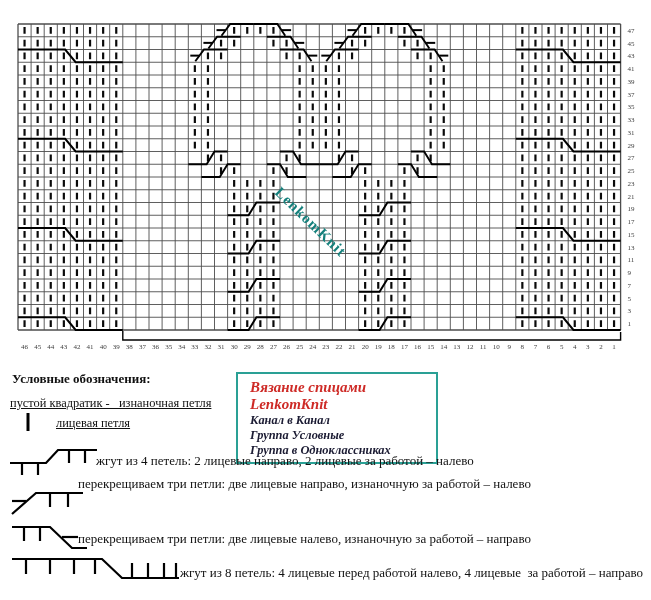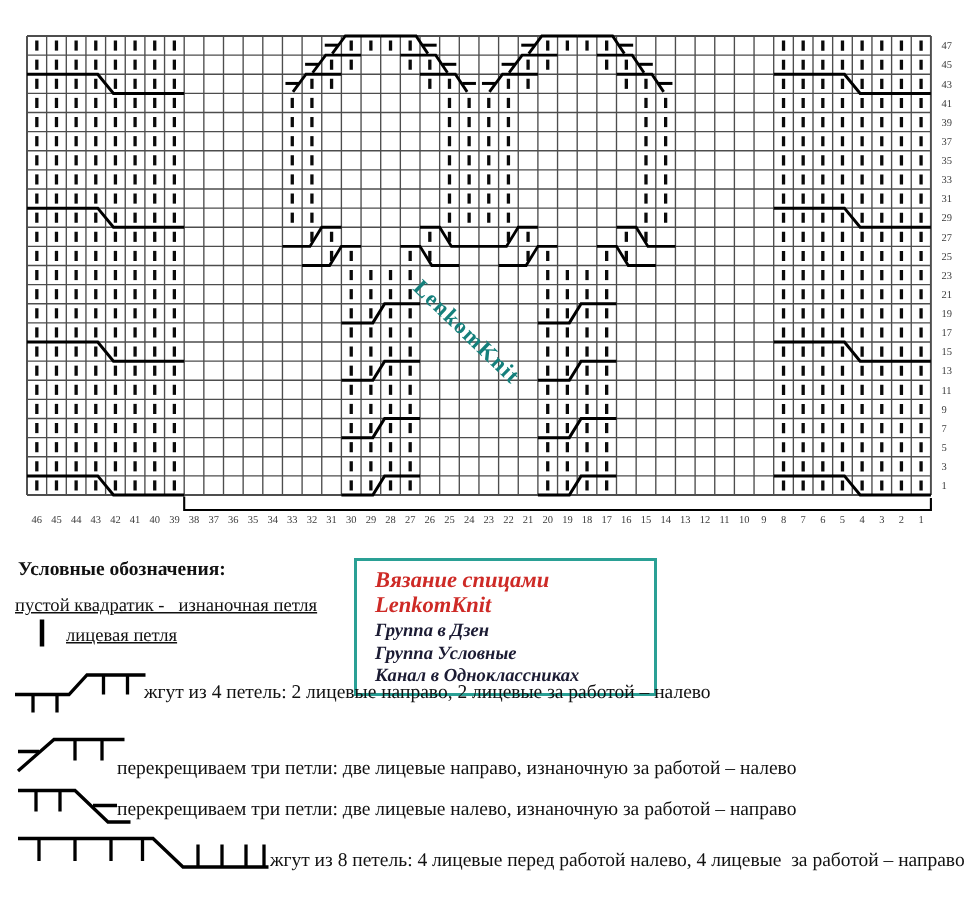--- a/index.html
+++ b/index.html
@@ -793,41 +793,41 @@
 
   <div id="watermark" class="abs" style="left: 283px; top: 184px; color: rgb(21, 128, 124);">LenkomKnit</div>
 
   <div id="legend-title" class="abs" style="left:12px;top:371px">Условные обозначения:</div>
 
   <div class="legend-line abs" style="left:10px;top:396px">пустой квадратик -   изнаночная петля</div>
 
   <svg class="abs" style="left:23px;top:411px" width="10" height="22">
     <path class="sym" style="stroke-width:3" d="M5,2 V20"></path>
   </svg>
-  <div class="legend-line abs" style="left:44px;top:416px">лицевая петля</div>
+  <div class="legend-line abs" style="left:56px;top:416px">лицевая петля</div>
 
   <div id="infobox" class="abs" style="left: 236px; top: 372px; width: 176px; border-color: rgb(42, 160, 149);">
     <div id="infobox-title" style="color: rgb(206, 42, 38);">Вязание спицами LenkomKnit</div>
-    <div class="infobox-line">Группа в Дзен</div>
+    <div class="infobox-line">Канал в Канал</div>
     <div class="infobox-line">Группа Условные</div>
-    <div class="infobox-line">Канал в Одноклассниках</div>
+    <div class="infobox-line">Группа в Одноклассниках</div>
   </div>
 
   <svg class="abs" style="left:8px;top:446px" width="92" height="32">
     <path class="sym" d="M2,17 H38 L50,4 H89"></path>
     <path class="sym" d="M14,17 V29 M30,17 V29 M61,4 V17 M77,4 V17"></path>
   </svg>
   <div class="legend-item-text abs" style="left:96px;top:453px">жгут из 4 петель: 2 лицевые направо, 2 лицевые за работой – налево</div>
 
   <svg class="abs" style="left:10px;top:487px" width="76" height="32">
     <path class="sym" d="M2,14 H16"></path>
     <path class="sym" d="M2,27 L26,6 H73"></path>
     <path class="sym" d="M40,6 V20 M58,6 V20"></path>
   </svg>
-  <div class="legend-item-text abs" style="left:78px;top:504px">перекрещиваем три петли: две лицевые направо, изнаночную за работой – налево</div>
+  <div class="legend-item-text abs" style="left:78px;top:476px">перекрещиваем три петли: две лицевые направо, изнаночную за работой – налево</div>
 
   <svg class="abs" style="left:10px;top:521px" width="80" height="34">
     <path class="sym" d="M2,6 H40 L62,27 H77"></path>
     <path class="sym" d="M14,6 V20 M30,6 V20"></path>
     <path class="sym" d="M52,16 H68"></path>
   </svg>
   <div class="legend-item-text abs" style="left:78px;top:531px">перекрещиваем три петли: две лицевые налево, изнаночную за работой – направо</div>
 
   <svg class="abs" style="left:10px;top:553px" width="172" height="34">
     <path class="sym" d="M2,6 H92 L112,25 H169"></path>

